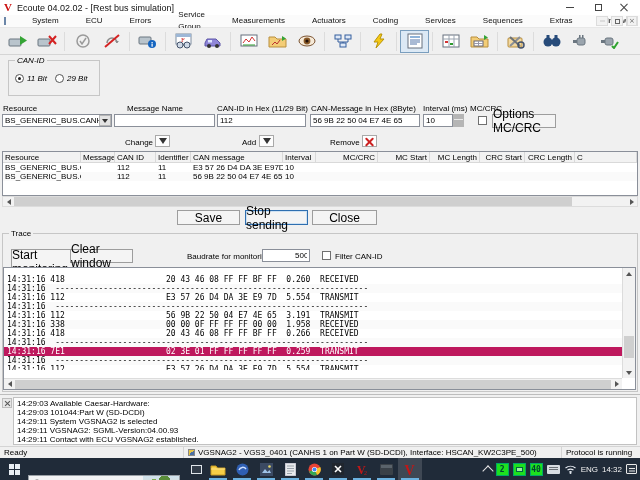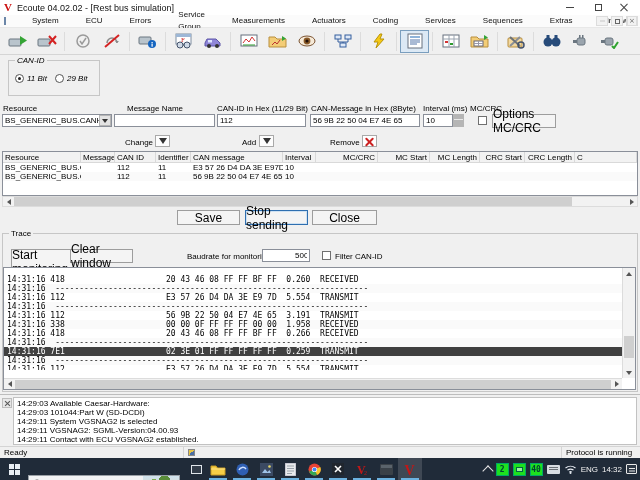--- a/index.html
+++ b/index.html
@@ -78,21 +78,21 @@
   .sb-thumb { height:9px; background:#cfcfcf; }
   .vscroll { position:absolute; width:13px; background:#f2f2f2; border-left:1px solid #dcdcdc; }
   .vsb-btn { position:absolute; left:0; width:12px; height:11px; display:flex; align-items:center; justify-content:center; }
   .vsb-thumb { position:absolute; left:1px; width:10px; background:#cfcfcf; }
 
   
   .trace-list { position:absolute; left:3px; top:267px; width:633px; height:123px; background:#fff; border:1px solid #8a8f99; overflow:hidden; }
   .trows { position:absolute; left:0; top:0; right:13px; bottom:11px; padding-top:7px; overflow:hidden; font-family:"DejaVu Sans Mono", monospace; font-size:8px; }
   .trow2 { height:9px; line-height:9px; white-space:pre; padding-left:3px; }
   .trow2:nth-child(even){ background:#fafafa; }
-  .trow2.sel { background:#404040; color:#fff; }
+  .trow2.sel { background:#be185d; color:#fff; }
   .trow2.partial { height:5px; overflow:hidden; }
 
   
   .logpanel { position:absolute; left:0; top:394px; width:640px; height:52px; background:#f0f0f0; border-top:1px solid #bdbdbd; }
   .logclose { position:absolute; left:2px; top:3px; width:10px; height:10px; background:#e7e7e7; border:1px solid #bdbdbd; display:flex; align-items:center; justify-content:center; }
   .logclose .xline i,.logclose .xline b { width:7px; top:2.6px; left:-0.5px; background:#555; }
   .logclose .xline { width:6px; height:6px; }
   .logbox { position:absolute; left:13px; top:2px; width:624px; height:48px; background:#fff; border:1px solid #c2c2c2; padding:1px 3px; }
   .logline { line-height:9px; white-space:nowrap; }
 
@@ -494,20 +494,21 @@
       <div class="logline">14:29:11 System VGSNAG2 is selected</div>
       <div class="logline">14:29:11 VGSNAG2: SGML-Version:04.00.93</div>
       <div class="logline">14:29:11 Contact with ECU VGSNAG2 established.</div>
     </div>
   </div>
 
   <div class="statusbar">
     <span class="st-sec st-left">Ready</span>
     <span class="st-sec st-center">
       <span class="conn-ico"></span>
+      <span>VGSNAG2 - VGS3_0401 (CANHS 1 on Part W (SD-DCDI), Interface: HSCAN_KW2C3PE_500)</span>
     </span>
     <span class="st-sec st-right">Protocol is running</span>
   </div>
 
   <div class="taskbar">
     <span class="tb-start">
         <span class="winlogo">
           <span></span>
           <span></span>
           <span></span>

